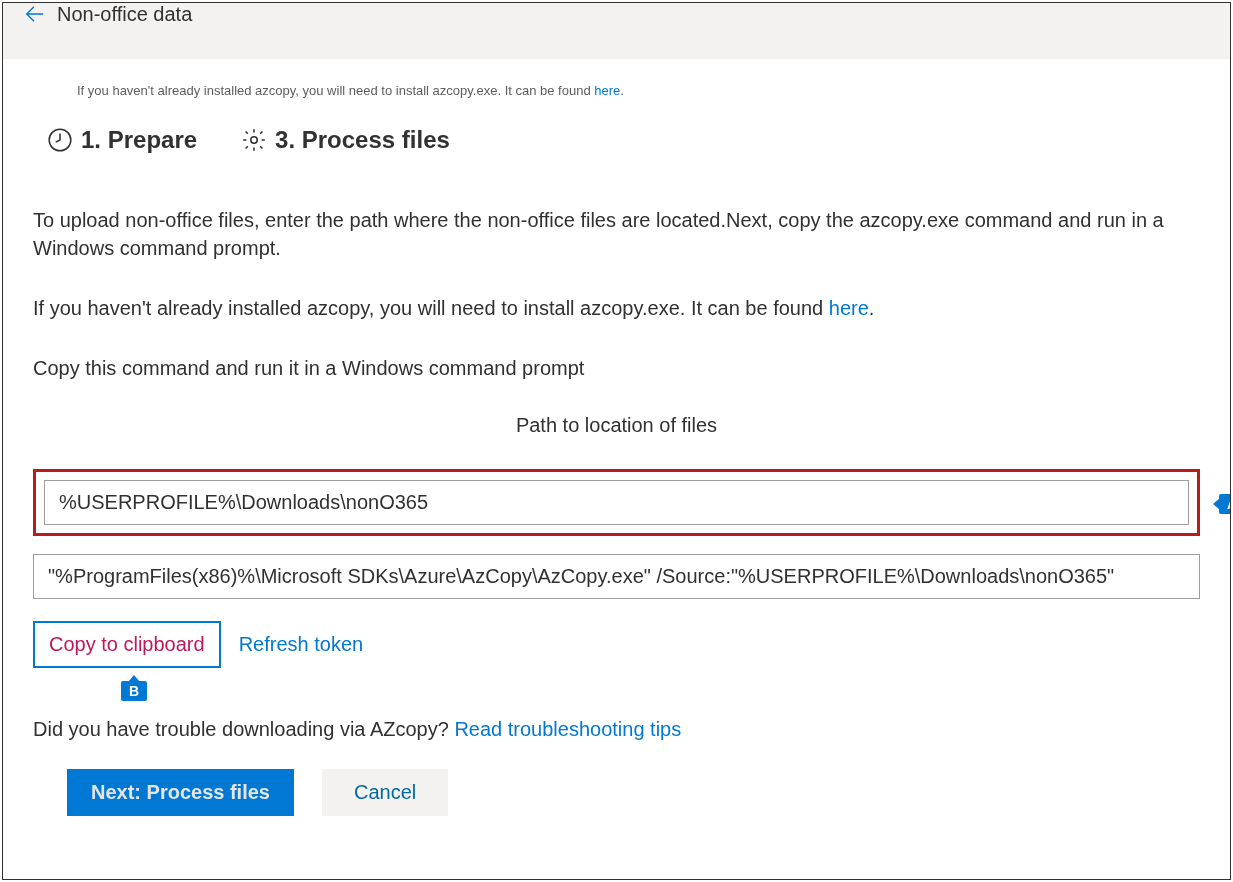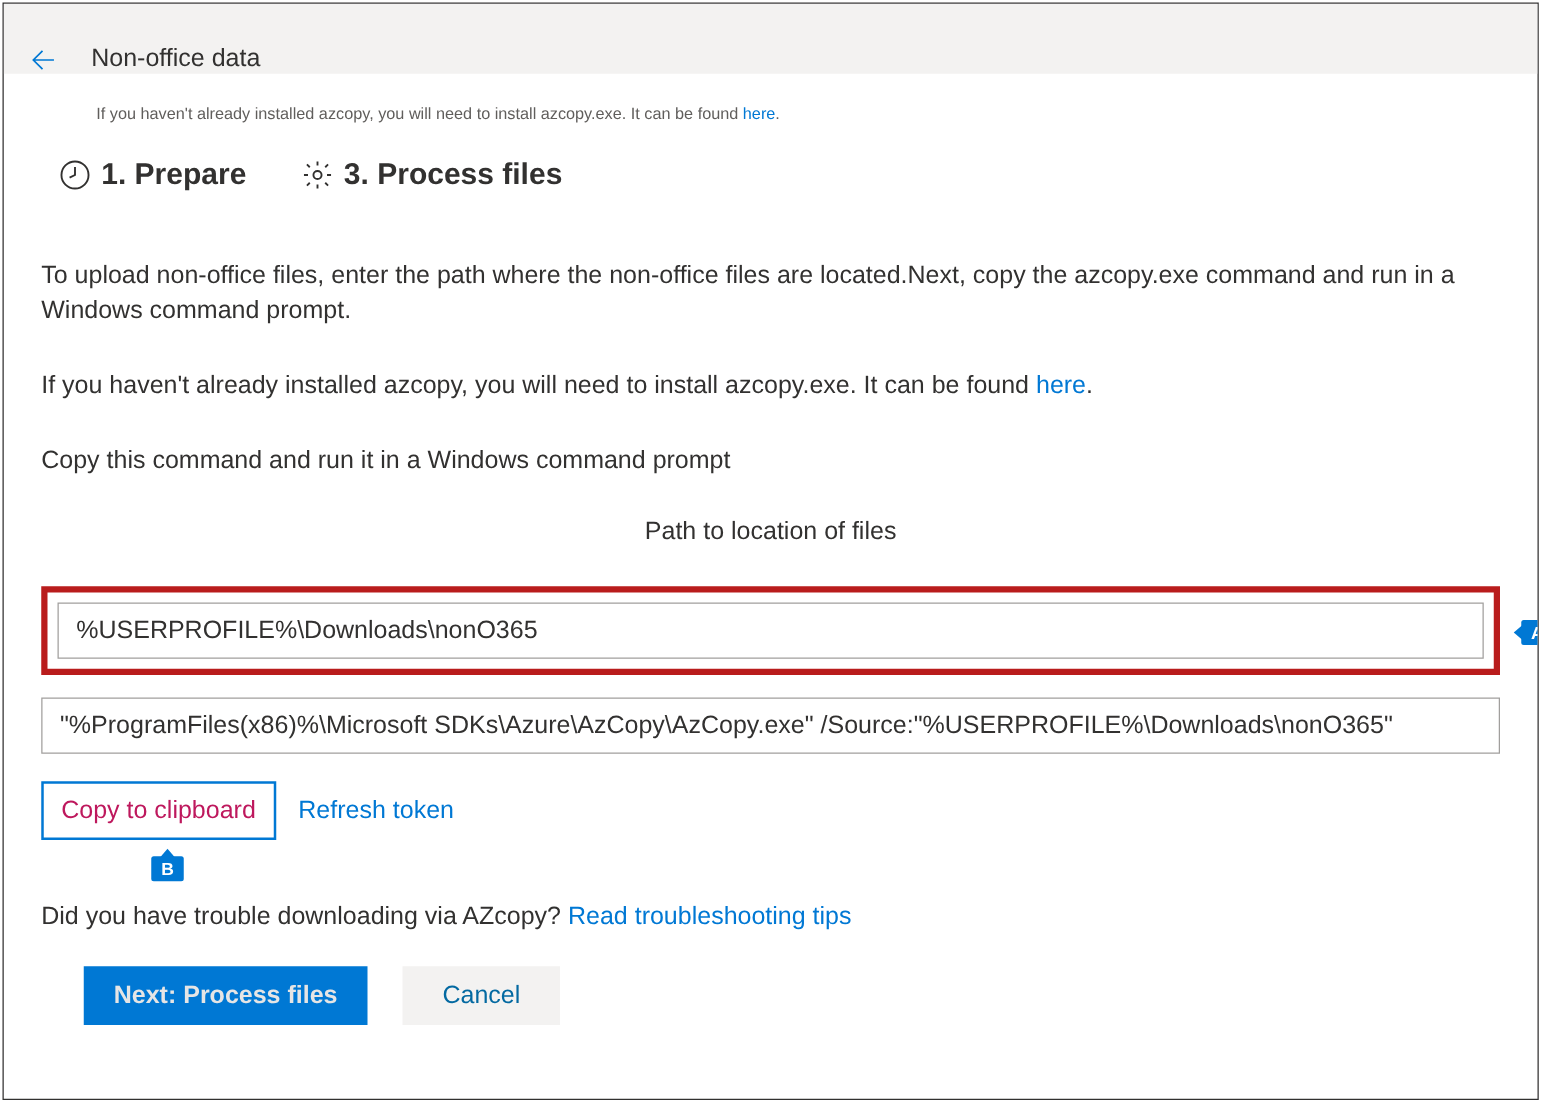--- a/index.html
+++ b/index.html
@@ -16,23 +16,23 @@
       width: 1229px;
       height: 878px;
       margin: 2px;
       overflow: hidden;
       position: relative;
     }
     .header {
       background: #f3f2f1;
       height: 56px;
       display: flex;
-      align-items: flex-end;
+      align-items: flex-start;
       padding: 0 20px;
-      gap: 28px;
+      gap: 12px;
     }
     .back-arrow svg { display: block; }
     .page-title {
       font-size: 20px;
       font-weight: 400;
       color: #323130;
     }
     .content {
       padding: 24px 30px 20px 30px;
     }
@@ -73,21 +73,21 @@
       line-height: 1.4;
       margin-bottom: 32px;
     }
     .body-text a { color: #0078d4; text-decoration: none; }
     .field-label {
       font-size: 20px;
       margin-bottom: 4px;
       text-align: center;
     }
     .highlight-box {
-      border: 5px solid #b91c1c;
+      border: 3px solid #b91c1c;
       padding: 8px;
       position: relative;
       margin-bottom: 18px;
       margin-top: 32px;
     }
     .text-input {
       width: 100%;
       border: 1px solid #a19f9d;
       padding: 10px 14px;
       font-size: 20px;

